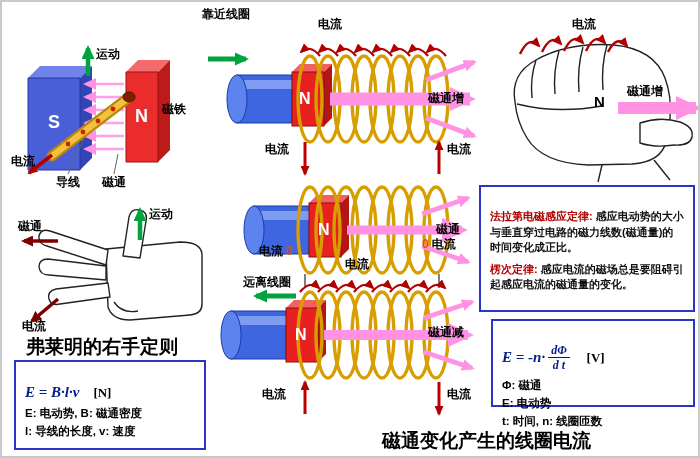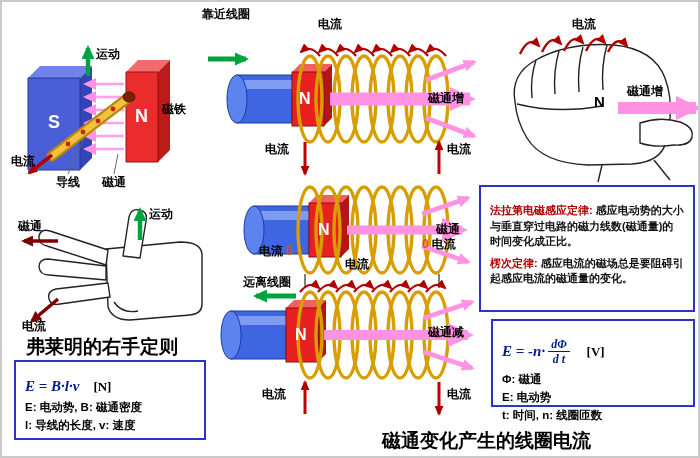--- a/index.html
+++ b/index.html
@@ -5,21 +5,21 @@
   *{margin:0;padding:0;box-sizing:border-box}
   body{font-family:"Liberation Sans","DejaVu Sans",sans-serif;background:#eee}
   .canvas{position:relative;width:700px;height:458px;background:#fff;border:2px solid #c9c9c9;overflow:hidden}
   svg.art{position:absolute;left:0;top:0;z-index:1}
   .lbl{position:absolute;font-size:12px;font-weight:bold;color:#000;white-space:nowrap;line-height:1.15;z-index:3}
   .lbl.big{font-size:19px}
   .lbl.pole{color:#fff;font-size:18px}
   .lbl.pole-sm{color:#fff;font-size:16px}
   .zero{color:#e84e00;margin-left:3px}
   .zero-r{color:#e84e00;margin-right:3px}
-  .box{position:absolute;border:2px solid #2a35c8;background:#fff;z-index:2;padding:16px 9px}
+  .box{position:absolute;border:2px solid #2a35c8;background:#fff;z-index:2;padding:22px 9px}
   .laws{font-size:11px;line-height:1.42;font-weight:bold;color:#111}
   .laws p{margin-bottom:6px}
   .law-t{color:#b00000}
   .f-line{display:flex;align-items:center;margin-bottom:5px}
   .f-main{font-family:"Liberation Serif","DejaVu Serif",serif;font-style:italic;font-weight:bold;font-size:15px;color:#001c8a}
   .f-unit{margin-left:14px;font-weight:bold;font-size:13px;color:#000;font-family:"Liberation Serif","DejaVu Serif",serif}
   .f-def{font-size:11.5px;font-weight:bold;margin-top:3px;color:#000}
   .frac{display:inline-block;text-align:center;margin:0 3px}
   .frac .num{display:block;border-bottom:1.5px solid #001c8a;font-size:12px;padding:0 3px;line-height:1.2}
   .frac .den{display:block;font-size:12px;line-height:1.2;padding:0 3px}
@@ -253,21 +253,21 @@
 <div class="lbl big" style="left:380px;top:428px">磁通变化产生的线圈电流</div>
 
 <div class="lbl pole-sm" style="left:297px;top:88px">N</div>
 <div class="lbl pole-sm" style="left:316px;top:219px">N</div>
 <div class="lbl pole-sm" style="left:293px;top:324px">N</div>
 
 <div class="lbl" style="left:570px;top:16px">电流</div>
 <div class="lbl" style="left:592px;top:91px;font-size:15px">N</div>
 <div class="lbl" style="left:625px;top:83px">磁通增</div>
 
-<div class="box" style="left:12px;top:358px;width:192px;height:80px">
+<div class="box" style="left:12px;top:358px;width:192px;height:90px">
   <div class="f-line">
     <span class="f-main">E = B·l·v</span>
     <span class="f-unit">[N]</span>
   </div>
   <div class="f-def">E: 电动势, B: 磁通密度</div>
   <div class="f-def">l: 导线的长度, v: 速度</div>
 </div>
 
 <div class="box laws" style="left:477px;top:183px;width:216px;height:127px">
   <p><span class="law-t">法拉第电磁感应定律:</span> <span>感应电动势的大小与垂直穿过电路的磁力线数(磁通量)的时间变化成正比。</span></p>

